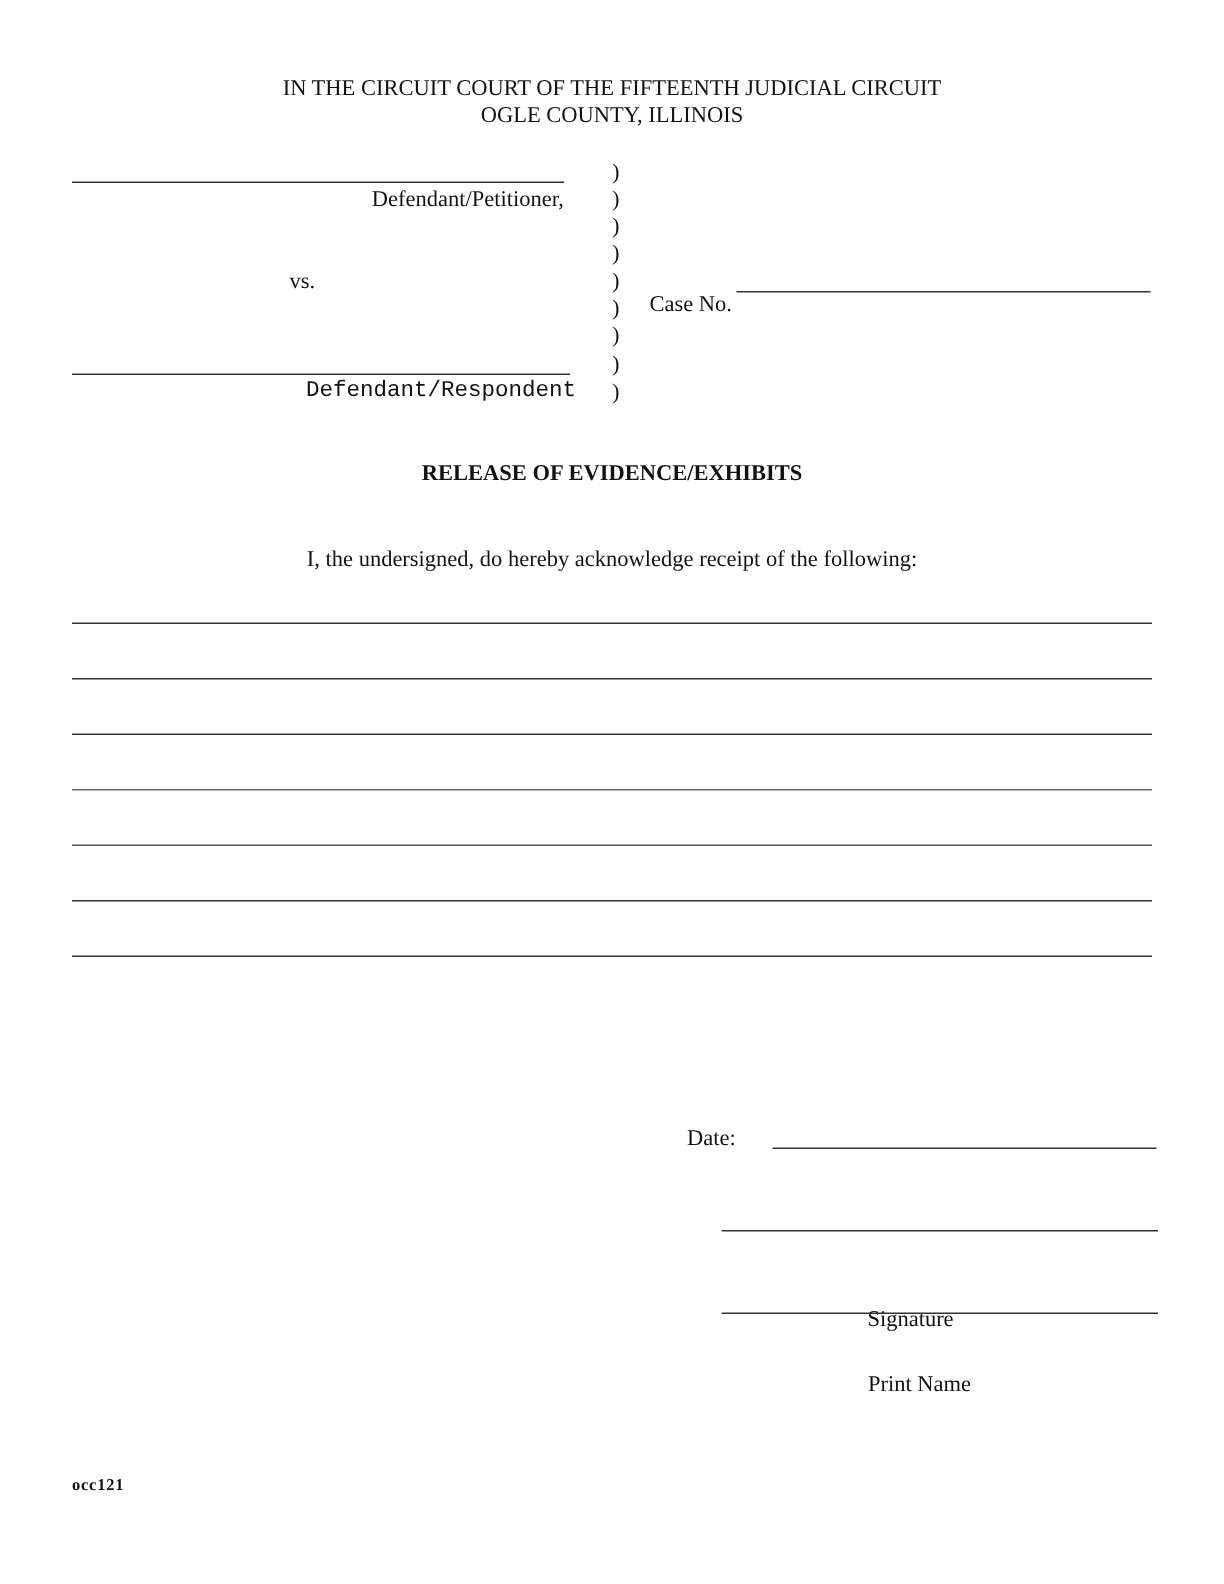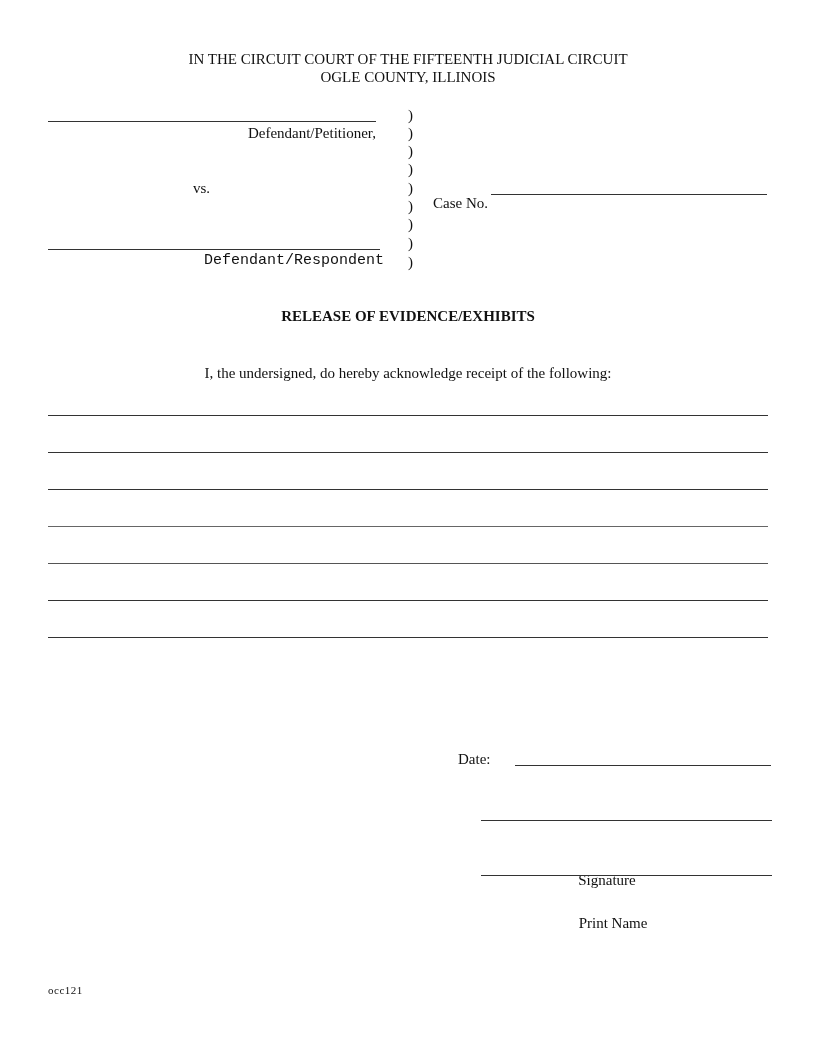--- a/index.html
+++ b/index.html
@@ -57,13 +57,13 @@
 
 <div class="abs t" style="left:458px; top:750px;">Date:</div>
 <div class="rule" style="left:515px; top:765px; width:256px;"></div>
 
 <div class="rule" style="left:481px; top:820px; width:291px;"></div>
 <div class="abs t center" style="left:481px; width:252px; top:823px;margin-top:48px;">Signature</div>
 
 <div class="rule" style="left:481px; top:875px; width:291px;"></div>
 <div class="abs t center" style="left:481px; width:264px; top:878px;margin-top:36px;">Print Name</div>
 
-<div class="abs small" style="left:48px; top:984px;">occ121</div>
+<div class="abs small" style="left:48px; top:984px;font-weight:bold;">occ121</div>
 
 </body></html>

